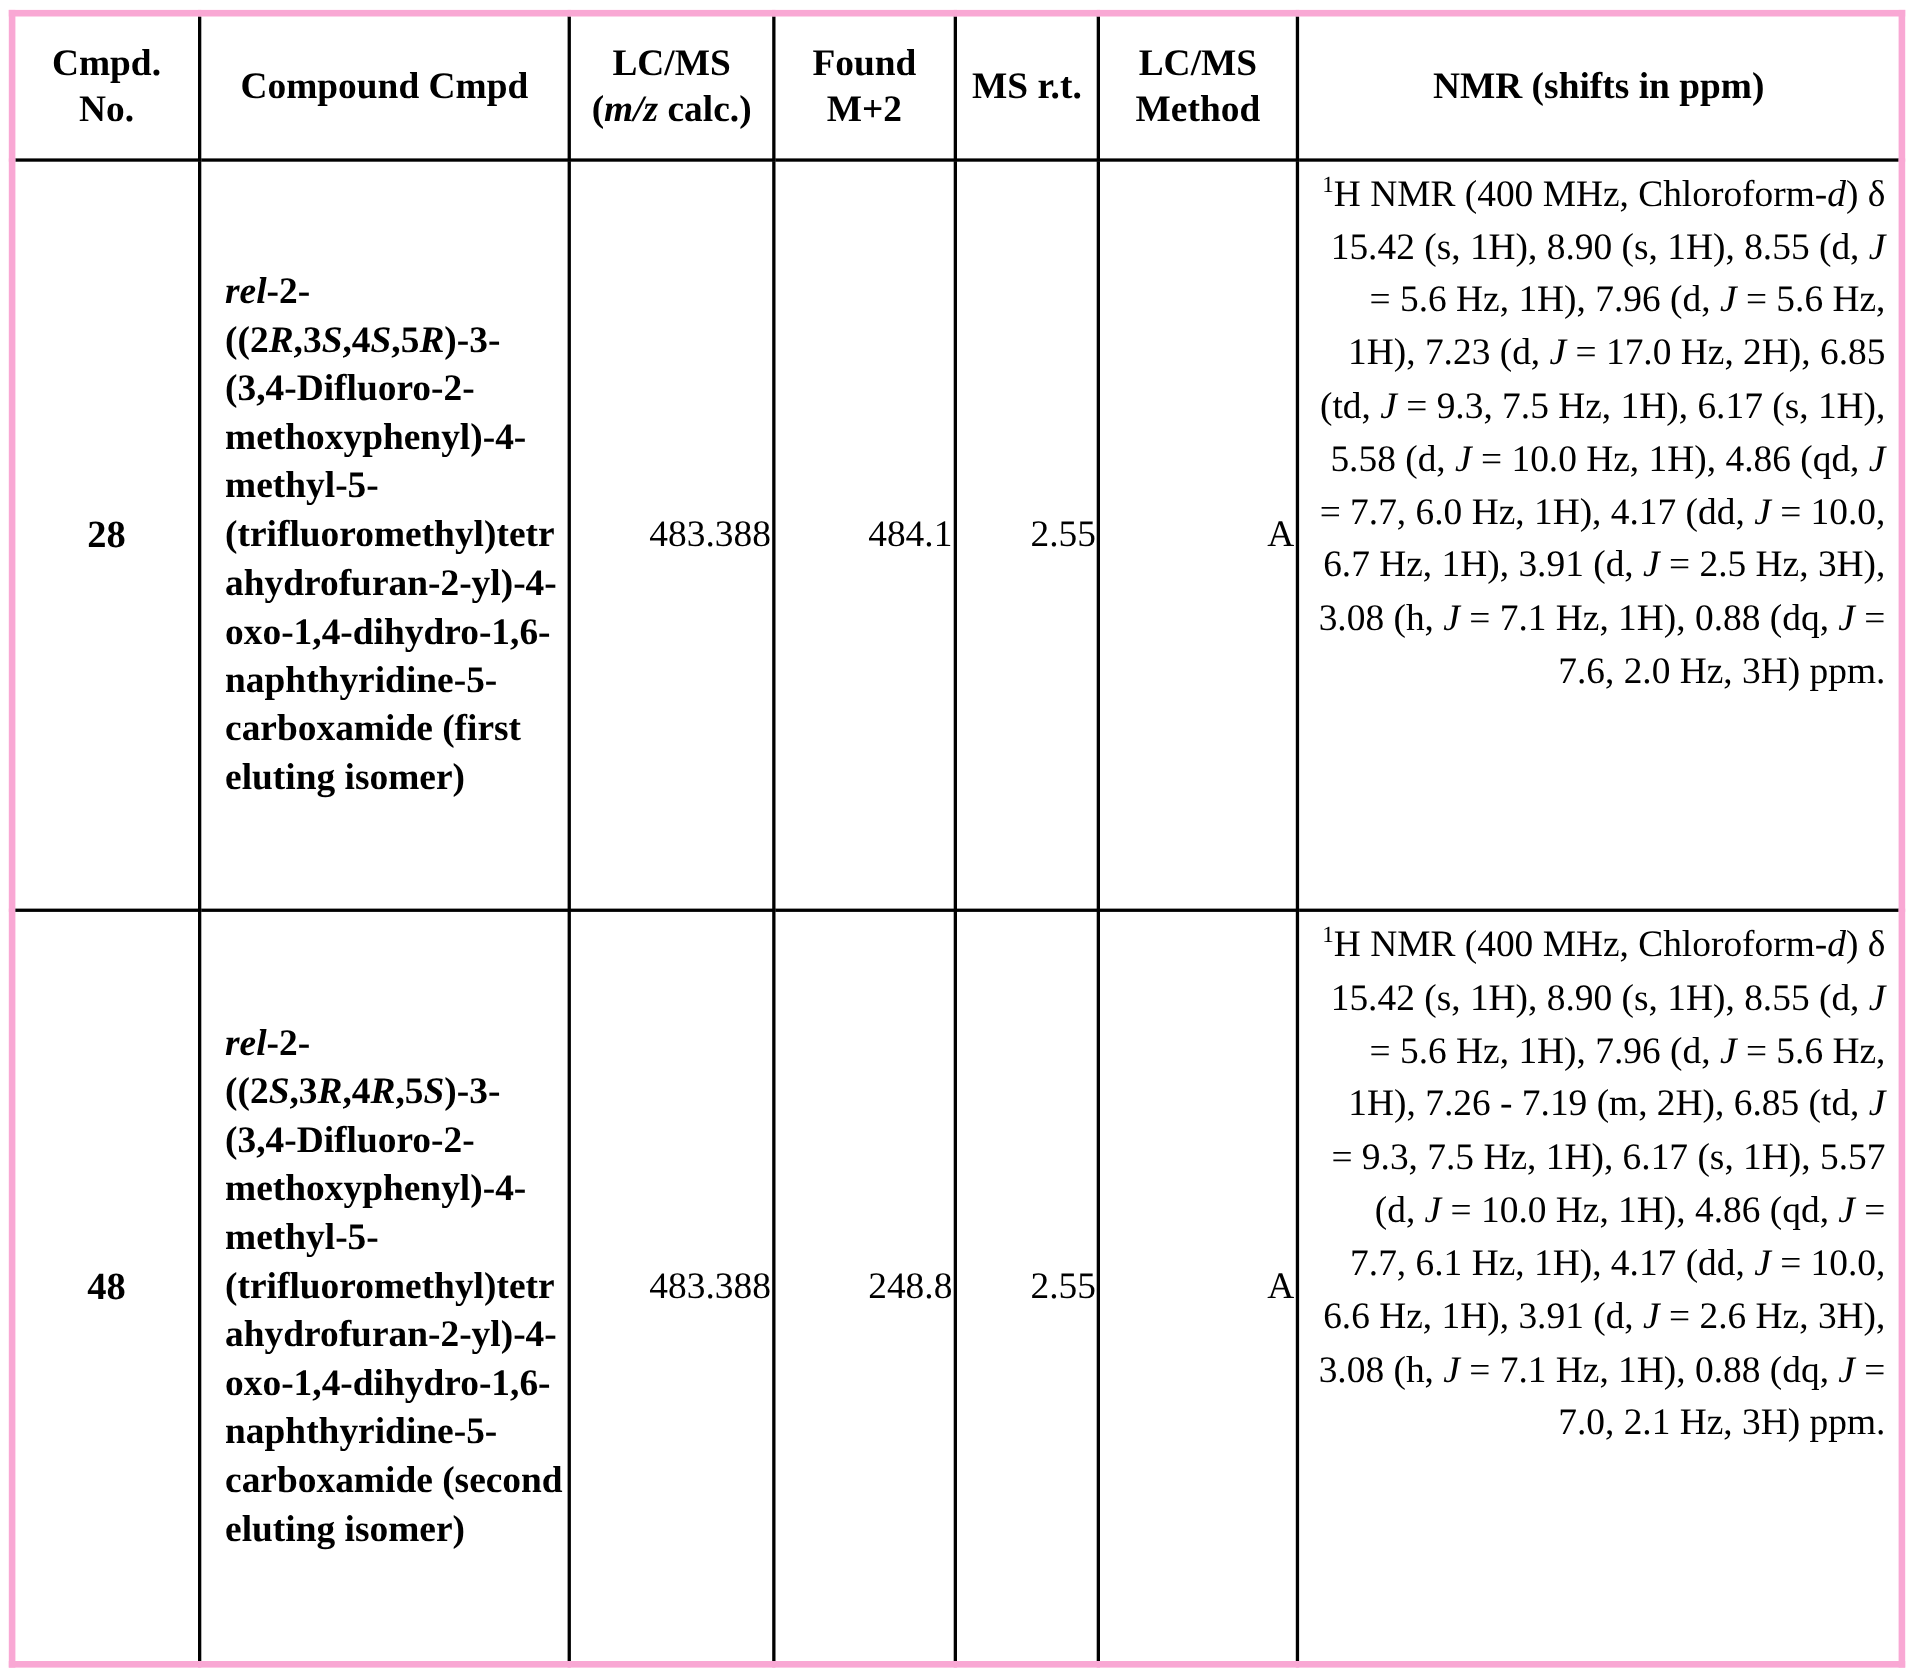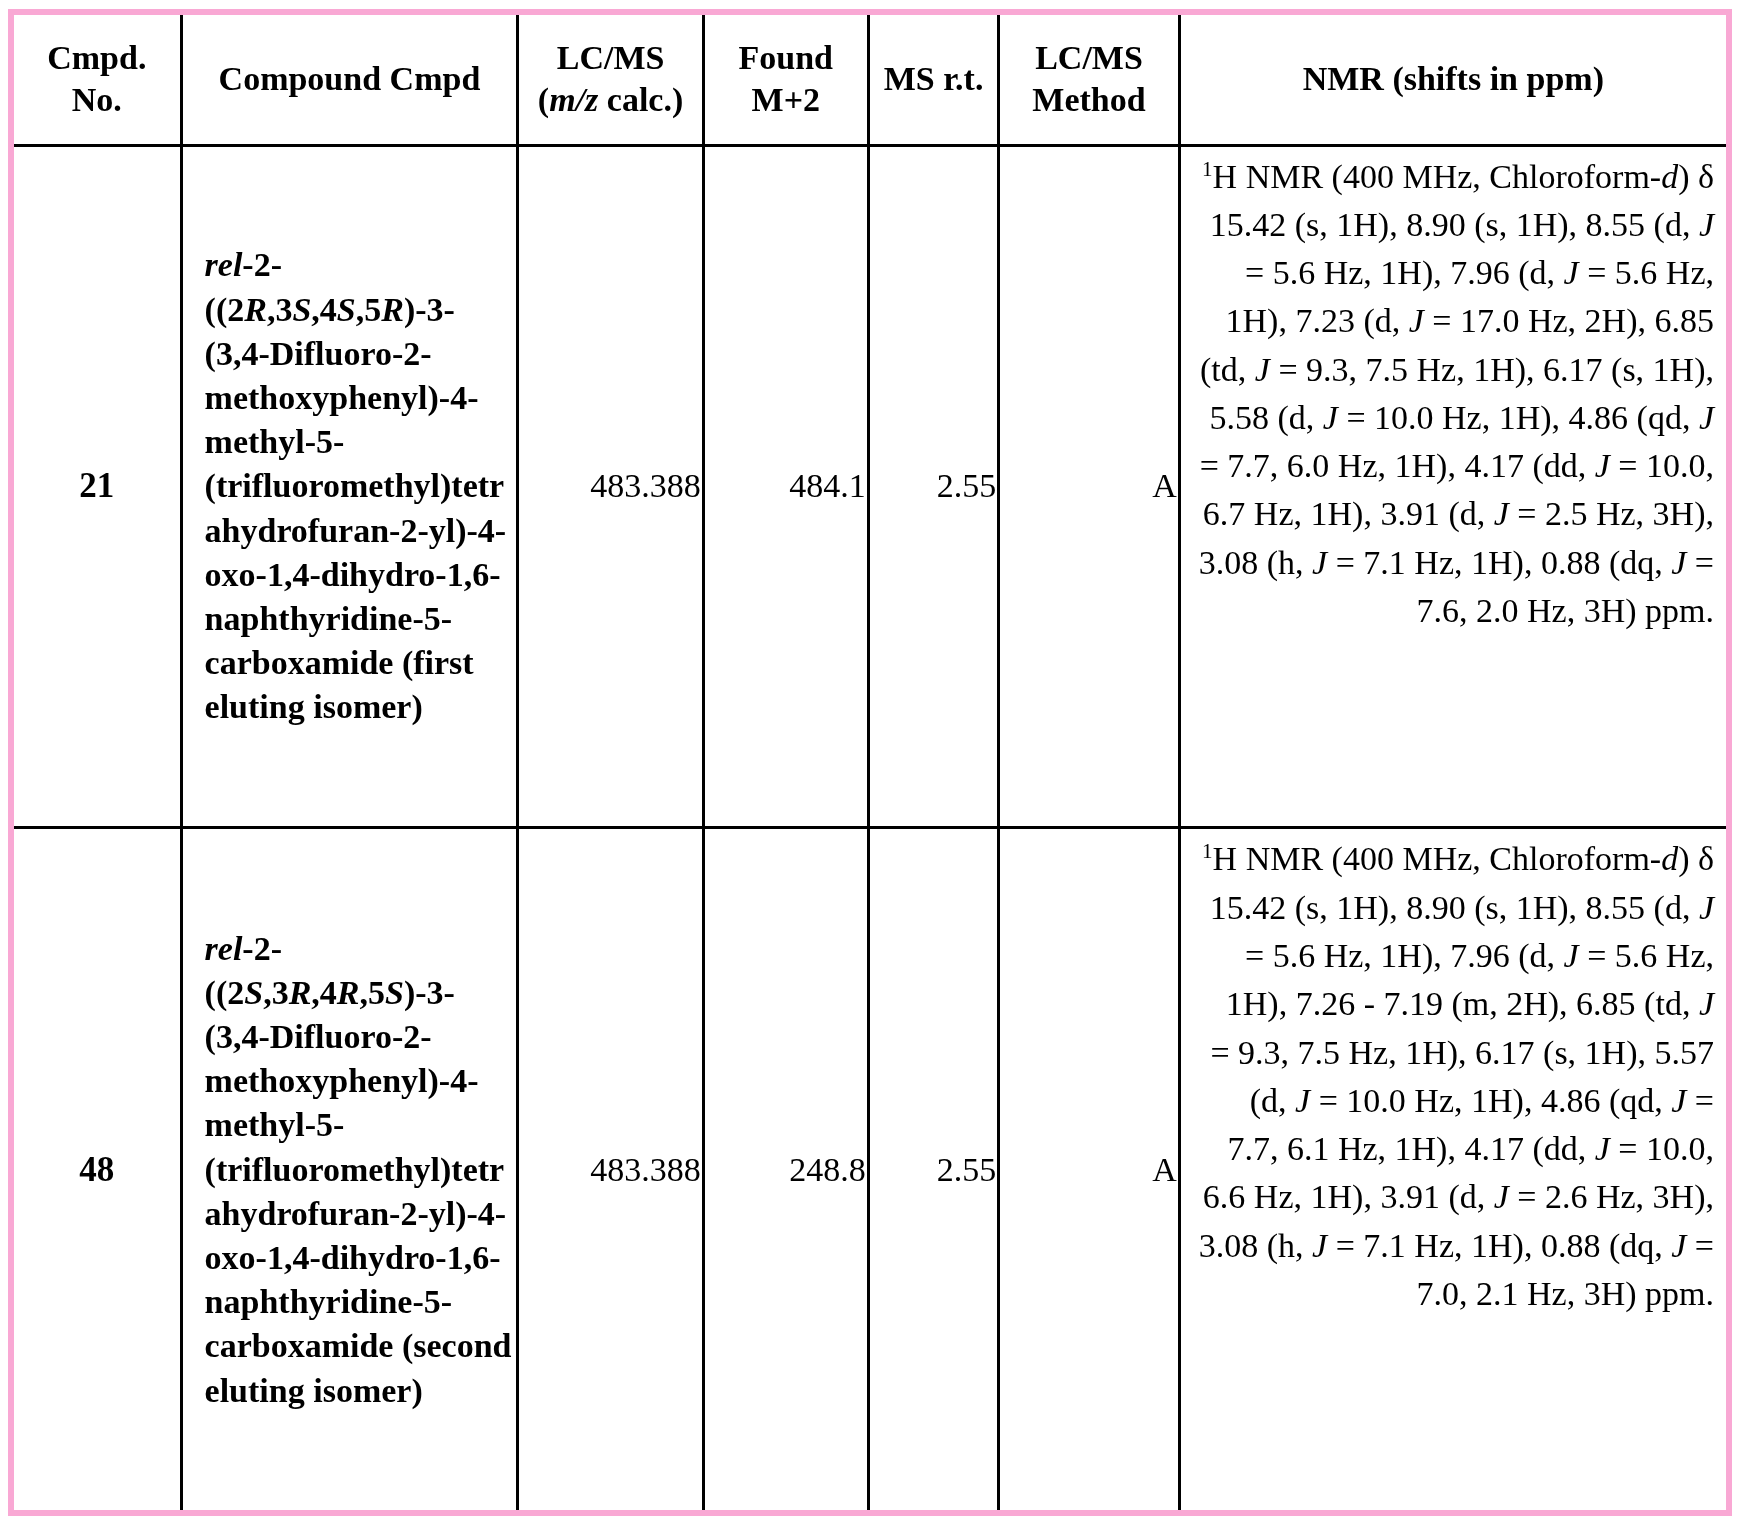--- a/index.html
+++ b/index.html
@@ -97,21 +97,21 @@
         <th><span>Compound Cmpd</span></th>
         <th><span>LC/MS (</span><span class="it">m/z</span><span> calc.)</span></th>
         <th><span>Found M+2</span></th>
         <th><span>MS r.t.</span></th>
         <th><span>LC/MS Method</span></th>
         <th><span>NMR (shifts in ppm)</span></th>
       </tr>
     </thead>
     <tbody>
       <tr class="r34">
-        <td class="c-no">21</td>
+        <td class="c-no">28</td>
         <td class="c-name"><span class="it">rel</span><span>-2-((2</span><span class="it">R</span><span>,3</span><span class="it">S</span><span>,4</span><span class="it">S</span><span>,5</span><span class="it">R</span><span>)-3-(3,4-Difluoro-2-methoxyphenyl)-4-methyl-5-(trifluoromethyl)tetrahydrofuran-2-yl)-4-oxo-1,4-dihydro-1,6-naphthyridine-5-carboxamide (first eluting isomer)</span></td>
         <td class="c-num">483.388</td>
         <td class="c-num">484.1</td>
         <td class="c-num">2.55</td>
         <td class="c-num">A</td>
         <td class="c-nmr"><sup>1</sup><span>H NMR (400 MHz, Chloroform-</span><span class="it">d</span><span>) δ 15.42 (s, 1H), 8.90 (s, 1H), 8.55 (d, </span><span class="it">J</span><span> = 5.6 Hz, 1H), 7.96 (d, </span><span class="it">J</span><span> = 5.6 Hz, 1H), 7.23 (d, </span><span class="it">J</span><span> = 17.0 Hz, 2H), 6.85 (td, </span><span class="it">J</span><span> = 9.3, 7.5 Hz, 1H), 6.17 (s, 1H), 5.58 (d, </span><span class="it">J</span><span> = 10.0 Hz, 1H), 4.86 (qd, </span><span class="it">J</span><span> = 7.7, 6.0 Hz, 1H), 4.17 (dd, </span><span class="it">J</span><span> = 10.0, 6.7 Hz, 1H), 3.91 (d, </span><span class="it">J</span><span> = 2.5 Hz, 3H), 3.08 (h, </span><span class="it">J</span><span> = 7.1 Hz, 1H), 0.88 (dq, </span><span class="it">J</span><span> = 7.6, 2.0 Hz, 3H) ppm.</span></td>
       </tr>
       <tr class="r35">
         <td class="c-no">48</td>
         <td class="c-name"><span class="it">rel</span><span>-2-((2</span><span class="it">S</span><span>,3</span><span class="it">R</span><span>,4</span><span class="it">R</span><span>,5</span><span class="it">S</span><span>)-3-(3,4-Difluoro-2-methoxyphenyl)-4-methyl-5-(trifluoromethyl)tetrahydrofuran-2-yl)-4-oxo-1,4-dihydro-1,6-naphthyridine-5-carboxamide (second eluting isomer)</span></td>

